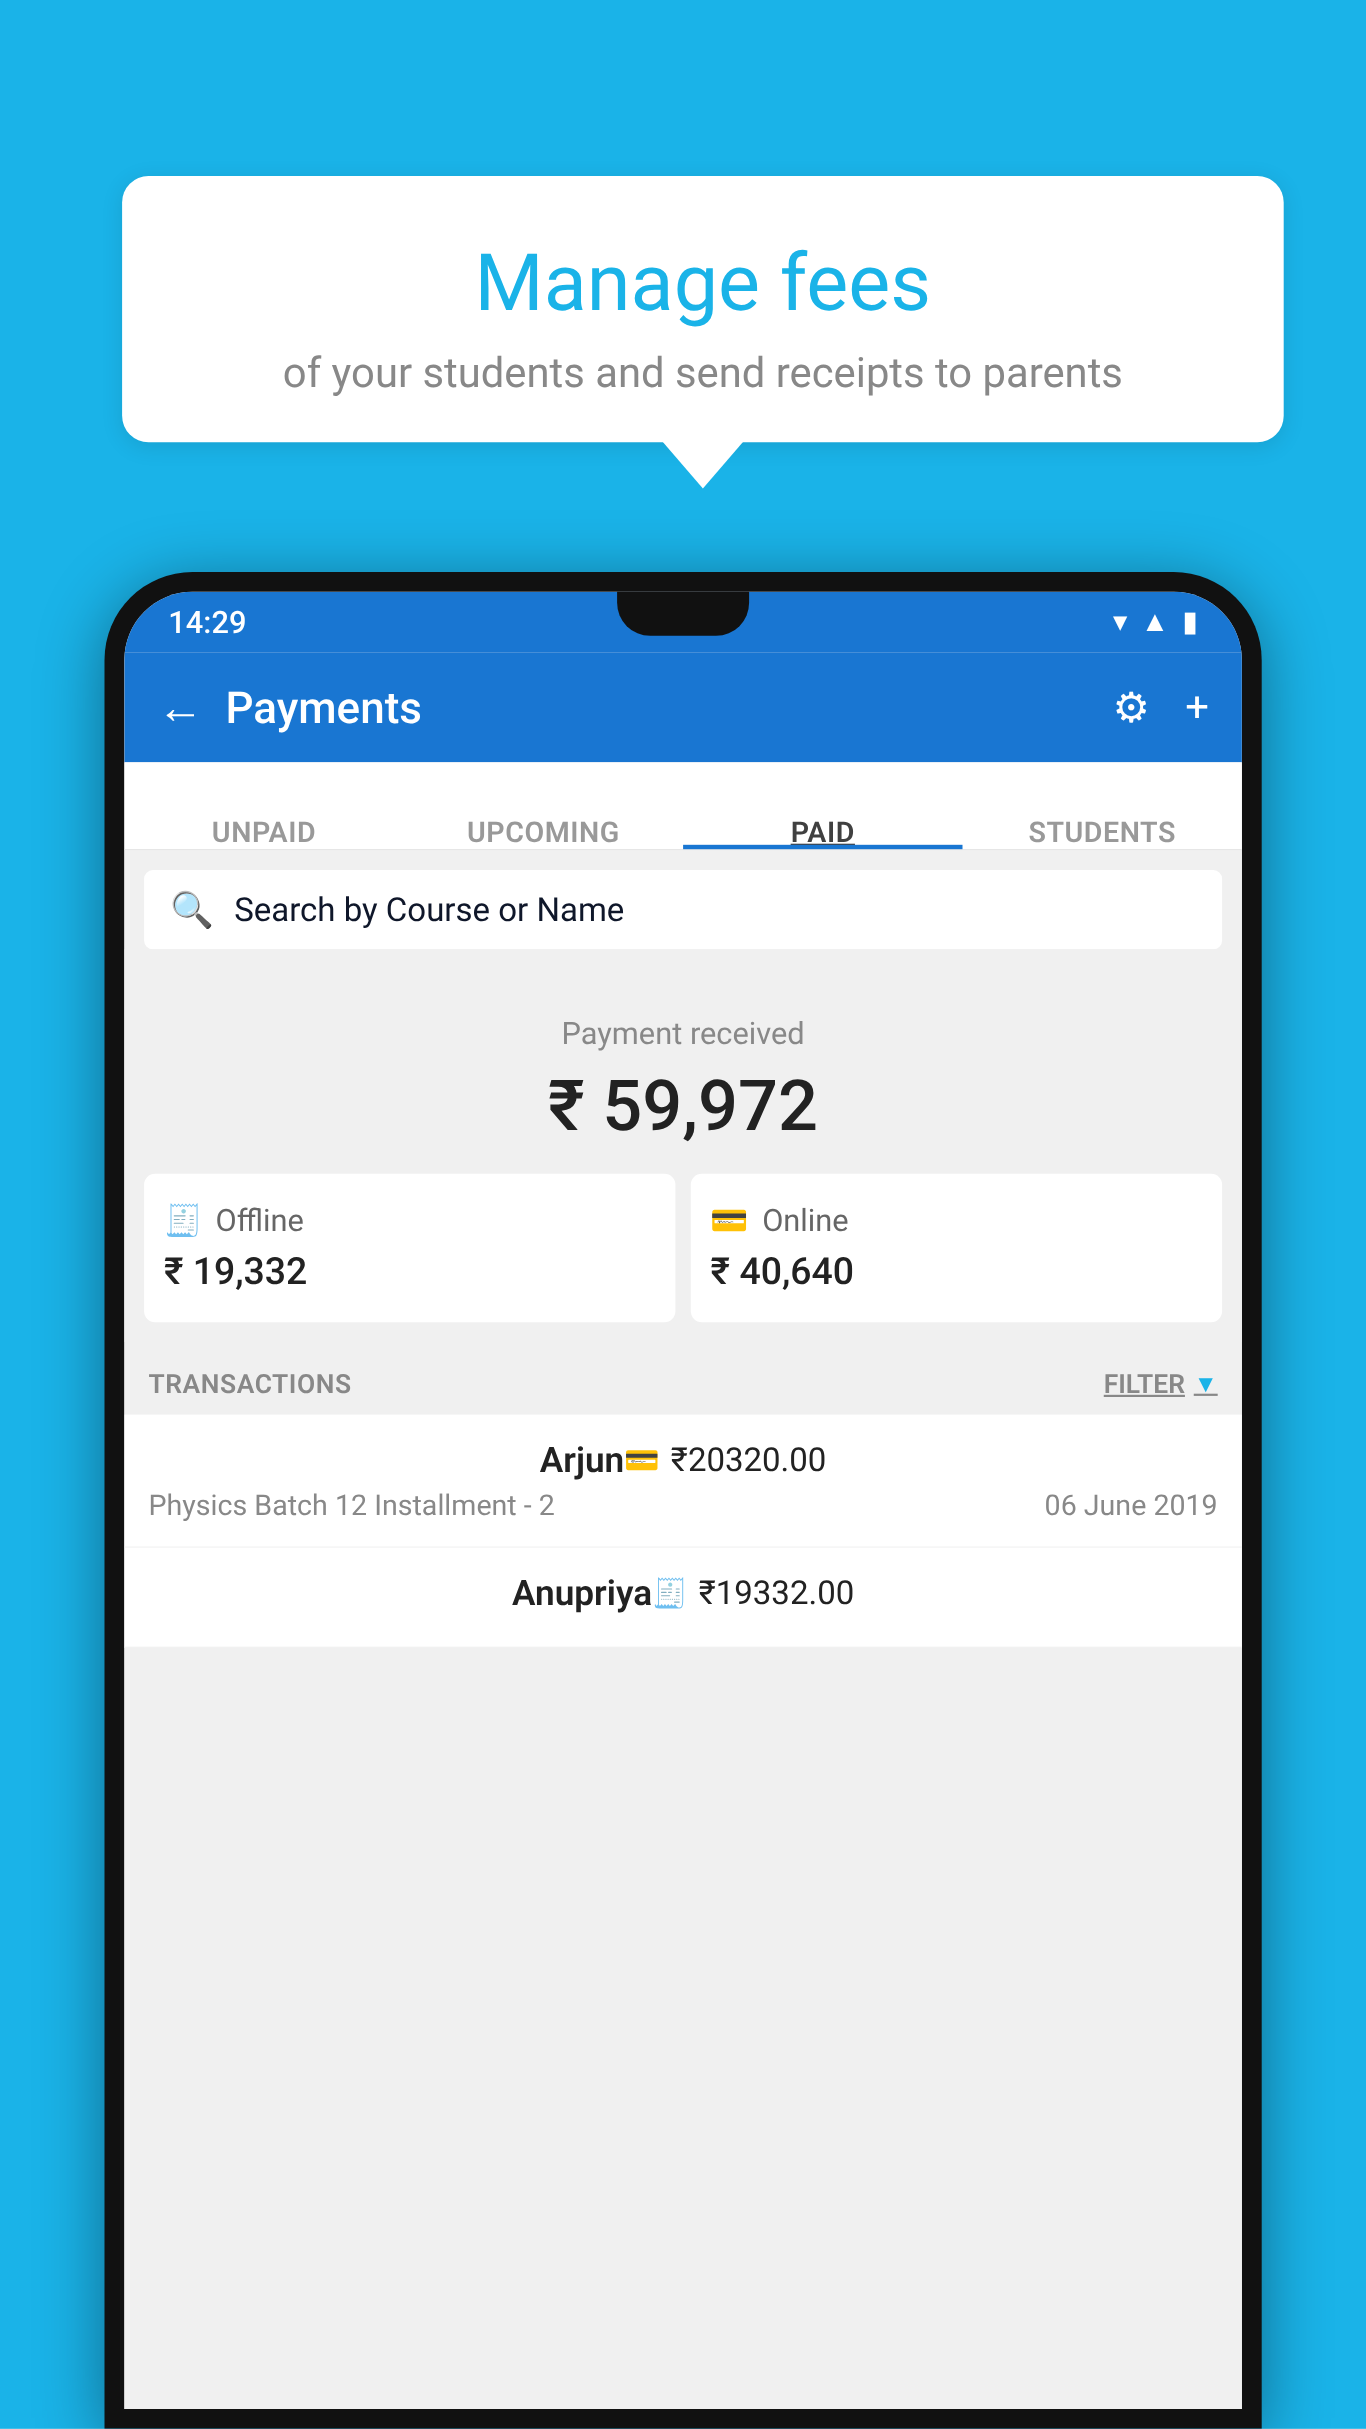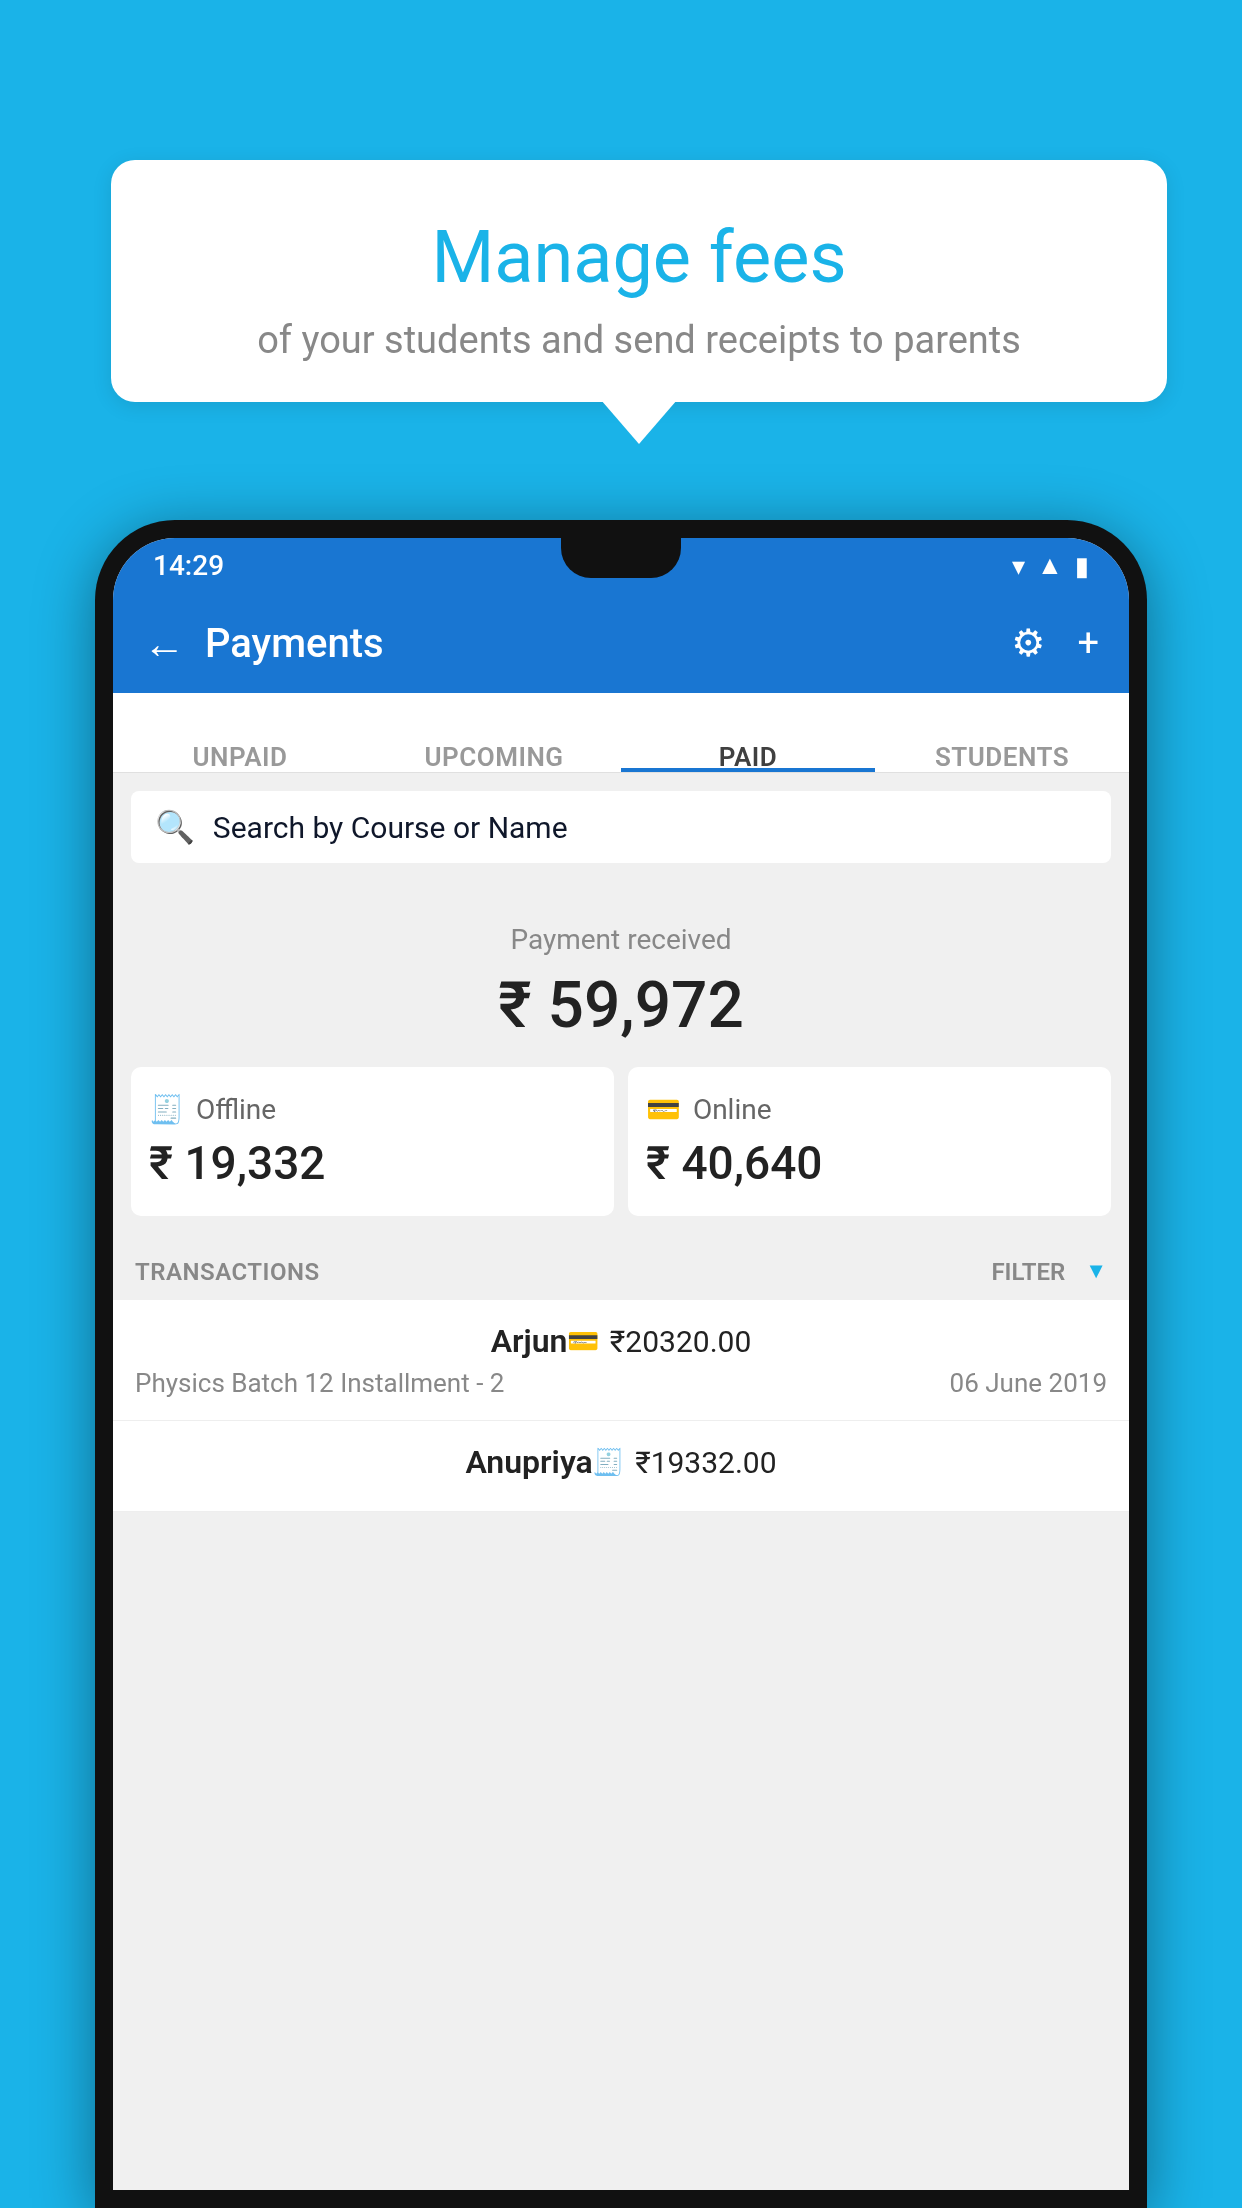--- a/index.html
+++ b/index.html
@@ -261,21 +261,21 @@
       color: #666;
       font-size: 28px;
     }
 
     .payment-card-icon {
       font-size: 28px;
       color: #666;
     }
 
     .payment-card-amount {
-      font-size: 46px;
+      font-size: 34px;
       font-weight: 500;
       color: #222;
     }
 
     
     .transactions-header {
       display: flex;
       align-items: center;
       justify-content: space-between;
       padding: 24px 22px 14px;
@@ -286,22 +286,23 @@
       color: #888;
       font-weight: 600;
       letter-spacing: 0.5px;
     }
 
     .filter-label {
       font-size: 24px;
       color: #888;
       font-weight: 600;
       display: flex;
-      align-items: flex-start;
-      gap: 20px;
+      align-items: center;
+      gap: 8px;
+      text-decoration: underline;
     }
 
     .filter-icon {
       color: #1ab3e8;
       font-size: 22px;
     }
 
     
     .transaction-row {
       background: white;

